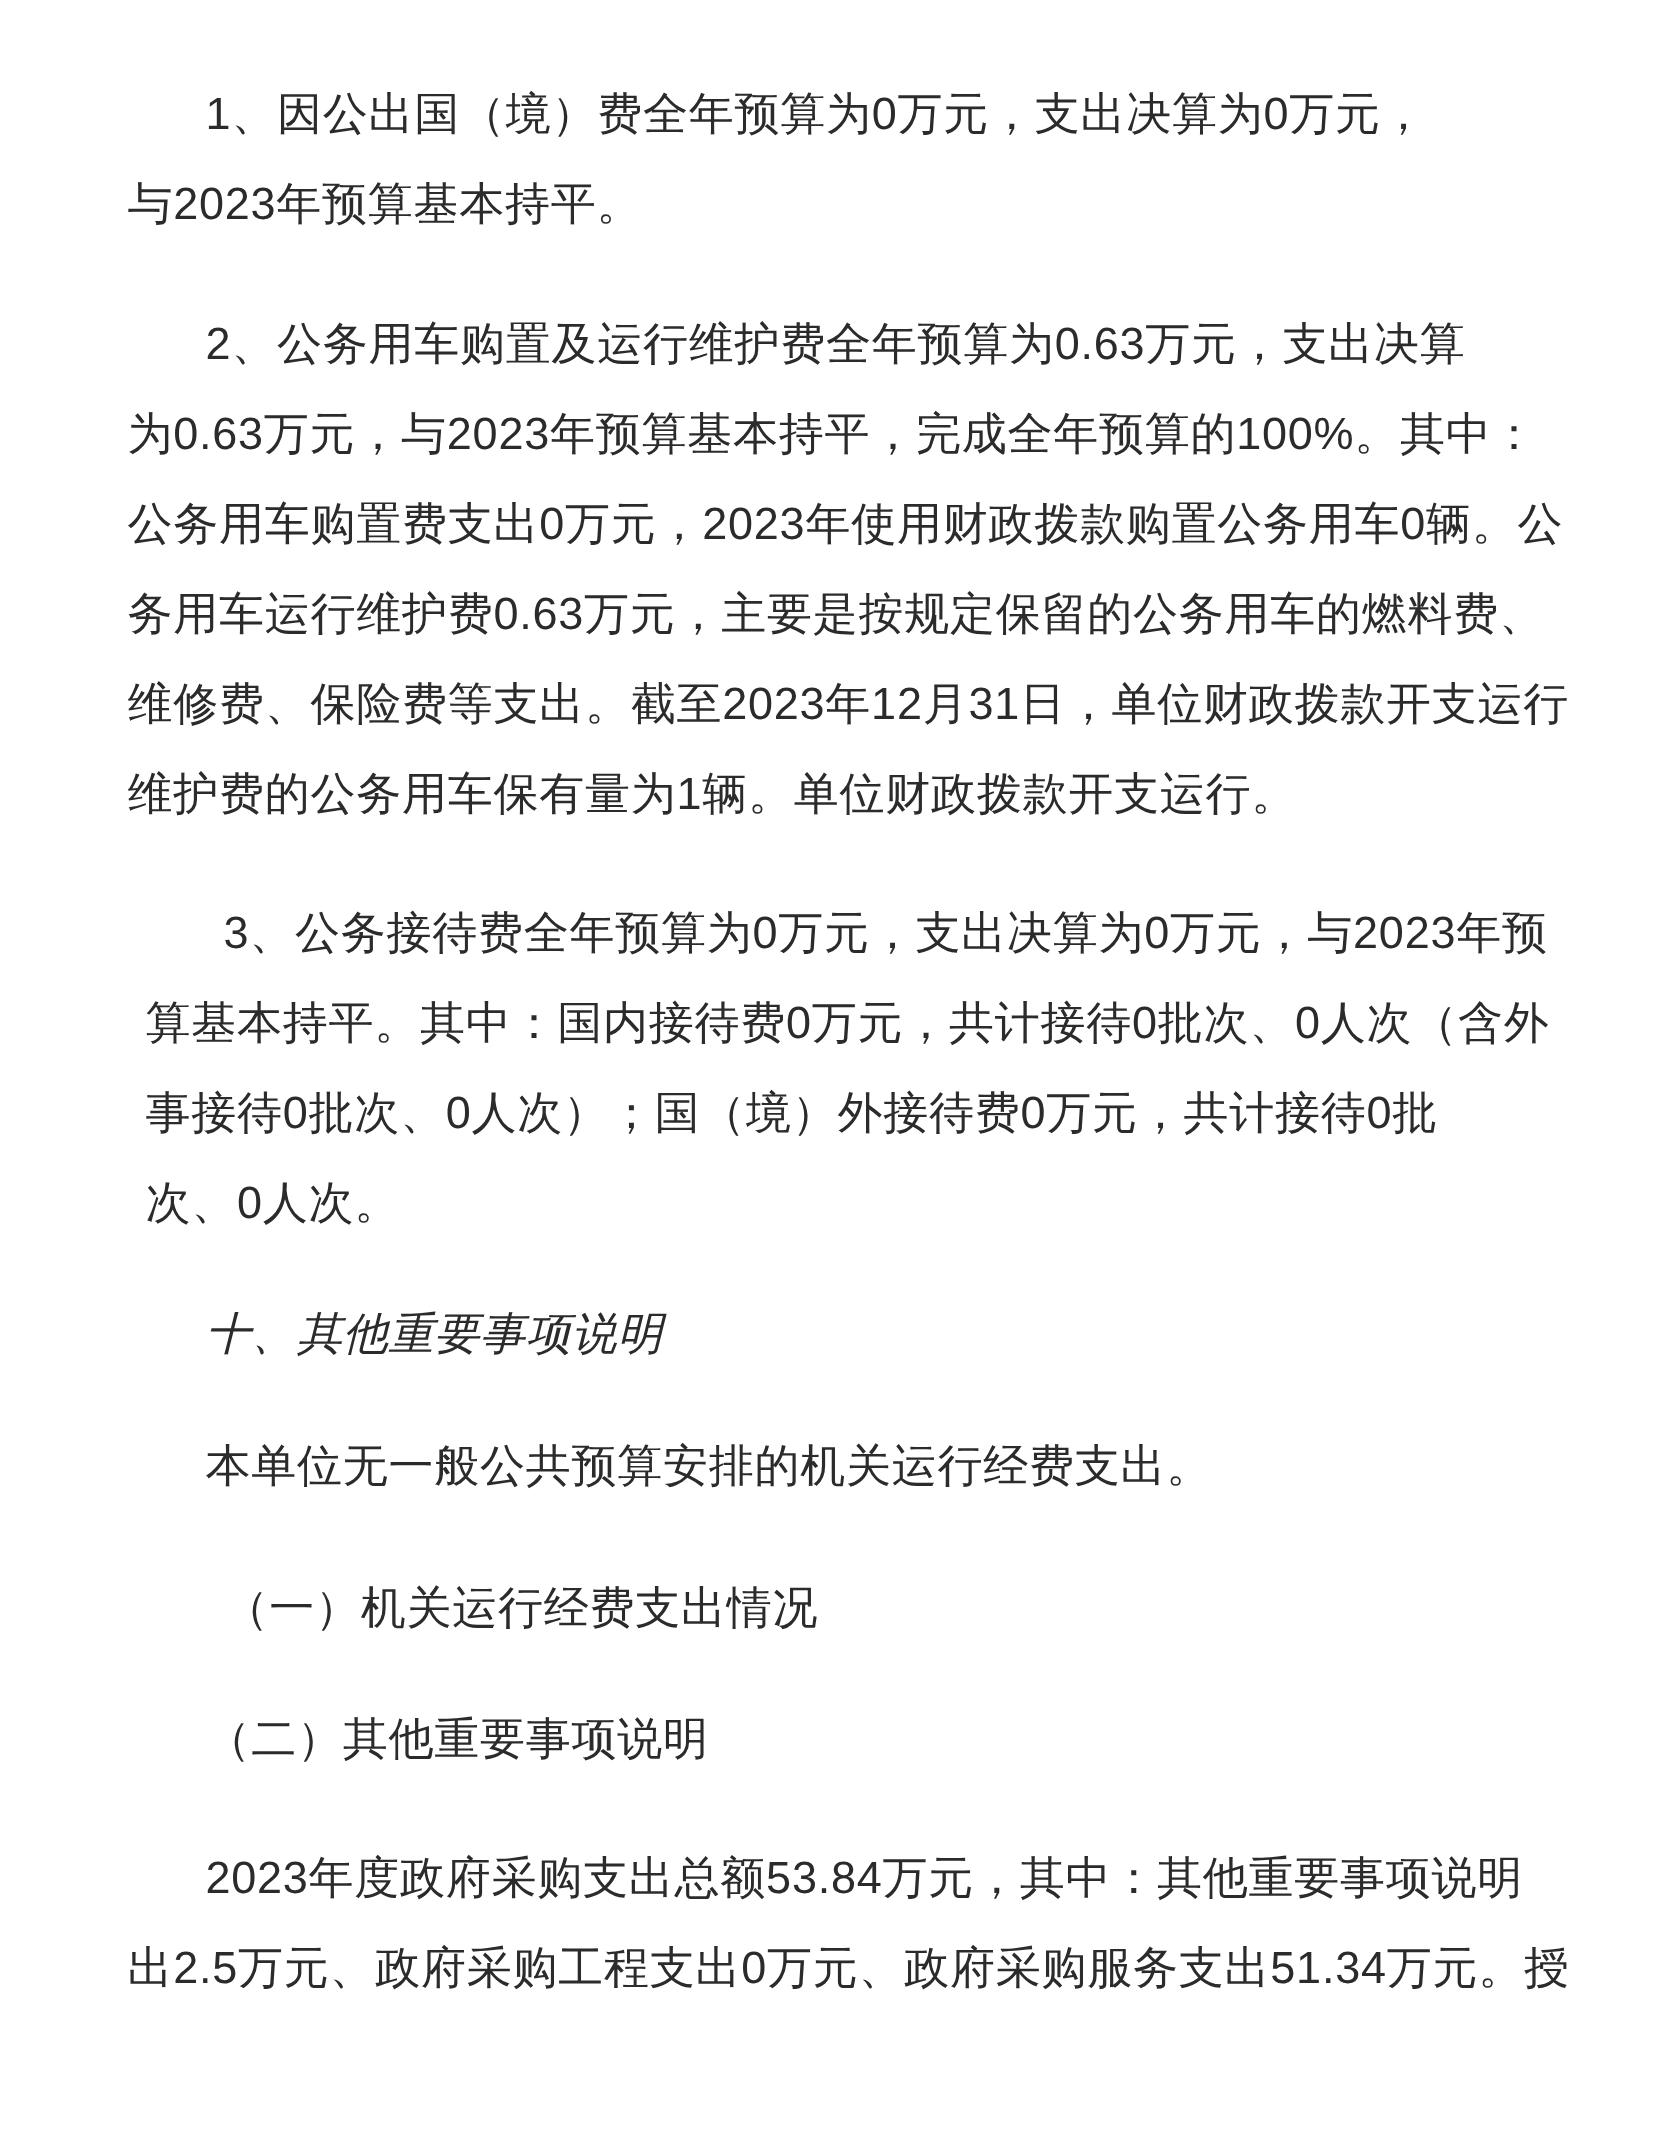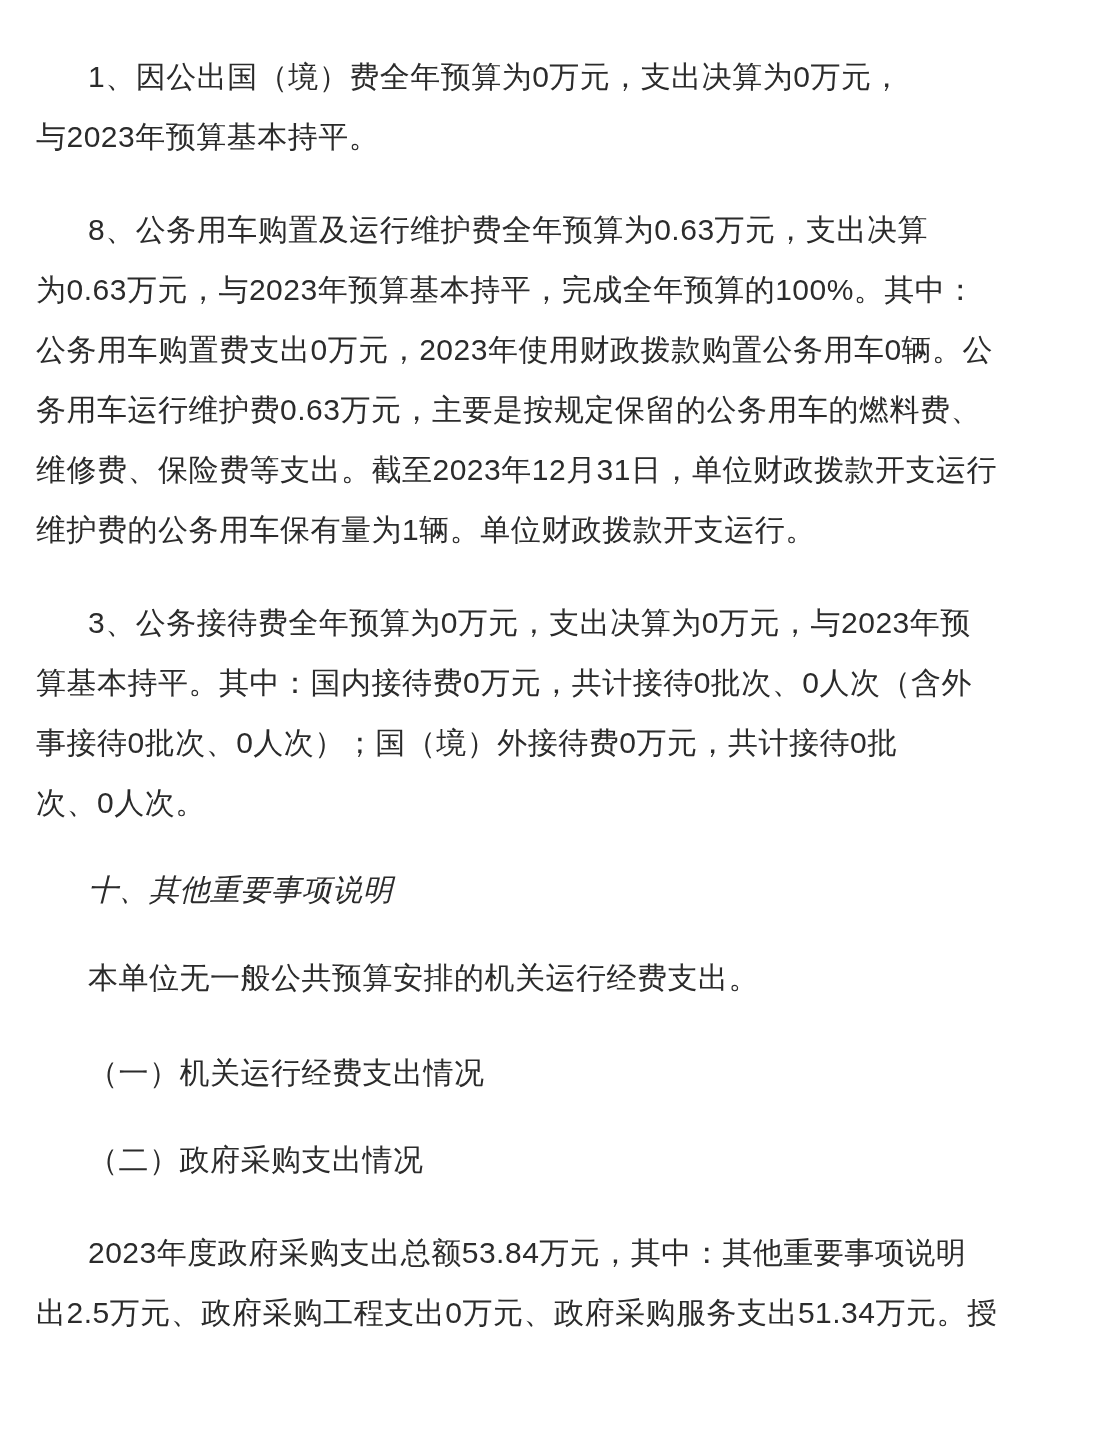--- a/index.html
+++ b/index.html
@@ -11,25 +11,25 @@
     width: 1105px;
     height: 1430px;
     overflow: hidden;
     font-family: "Liberation Sans", sans-serif;
     color: #2b2b2b;
   }
   .page {
     box-sizing: border-box;
     width: 1105px;
     height: 1430px;
-    padding: 47px 85px 0 36px;
+    padding: 47px 85px 0 85px;
     background: #ffffff;
   }
   .para { margin: 0 0 33px 0; }
-  .para.gap27 { margin-bottom: 27px; }
+  .para.gap27 { margin-bottom: 27px; margin-left: 12px; }
   .para.gap28 { margin-bottom: 28px; font-style: italic; }
   .para.gap35 { margin-bottom: 35px; }
   .line {
     height: 60px;
     line-height: 60px;
     font-size: 30px;
     white-space: nowrap;
     letter-spacing: 0.5px;
   }
   .line.indent { padding-left: 52px; }
@@ -38,21 +38,21 @@
 <body>
 
 <div class="page">
 
   <div class="para">
     <div class="line indent">1、因公出国（境）费全年预算为0万元，支出决算为0万元，</div>
     <div class="line">与2023年预算基本持平。</div>
   </div>
 
   <div class="para">
-    <div class="line indent">8、公务用车购置及运行维护费全年预算为0.63万元，支出决算</div>
+    <div class="line indent">2、公务用车购置及运行维护费全年预算为0.63万元，支出决算</div>
     <div class="line">为0.63万元，与2023年预算基本持平，完成全年预算的100%。其中：</div>
     <div class="line">公务用车购置费支出0万元，2023年使用财政拨款购置公务用车0辆。公</div>
     <div class="line">务用车运行维护费0.63万元，主要是按规定保留的公务用车的燃料费、</div>
     <div class="line">维修费、保险费等支出。截至2023年12月31日，单位财政拨款开支运行</div>
     <div class="line">维护费的公务用车保有量为1辆。单位财政拨款开支运行。</div>
   </div>
 
   <div class="para gap27">
     <div class="line indent">3、公务接待费全年预算为0万元，支出决算为0万元，与2023年预</div>
     <div class="line">算基本持平。其中：国内接待费0万元，共计接待0批次、0人次（含外</div>
@@ -66,21 +66,21 @@
 
   <div class="para gap35">
     <div class="line indent">本单位无一般公共预算安排的机关运行经费支出。</div>
   </div>
 
   <div class="para gap27">
     <div class="line indent">（一）机关运行经费支出情况</div>
   </div>
 
   <div class="para">
-    <div class="line indent">（二）政府采购支出情况</div>
+    <div class="line indent">（二）其他重要事项说明</div>
   </div>
 
   <div class="para">
     <div class="line indent">2023年度政府采购支出总额53.84万元，其中：其他重要事项说明</div>
     <div class="line">出2.5万元、政府采购工程支出0万元、政府采购服务支出51.34万元。授</div>
   </div>
 
 </div>
 
 </body></html>

